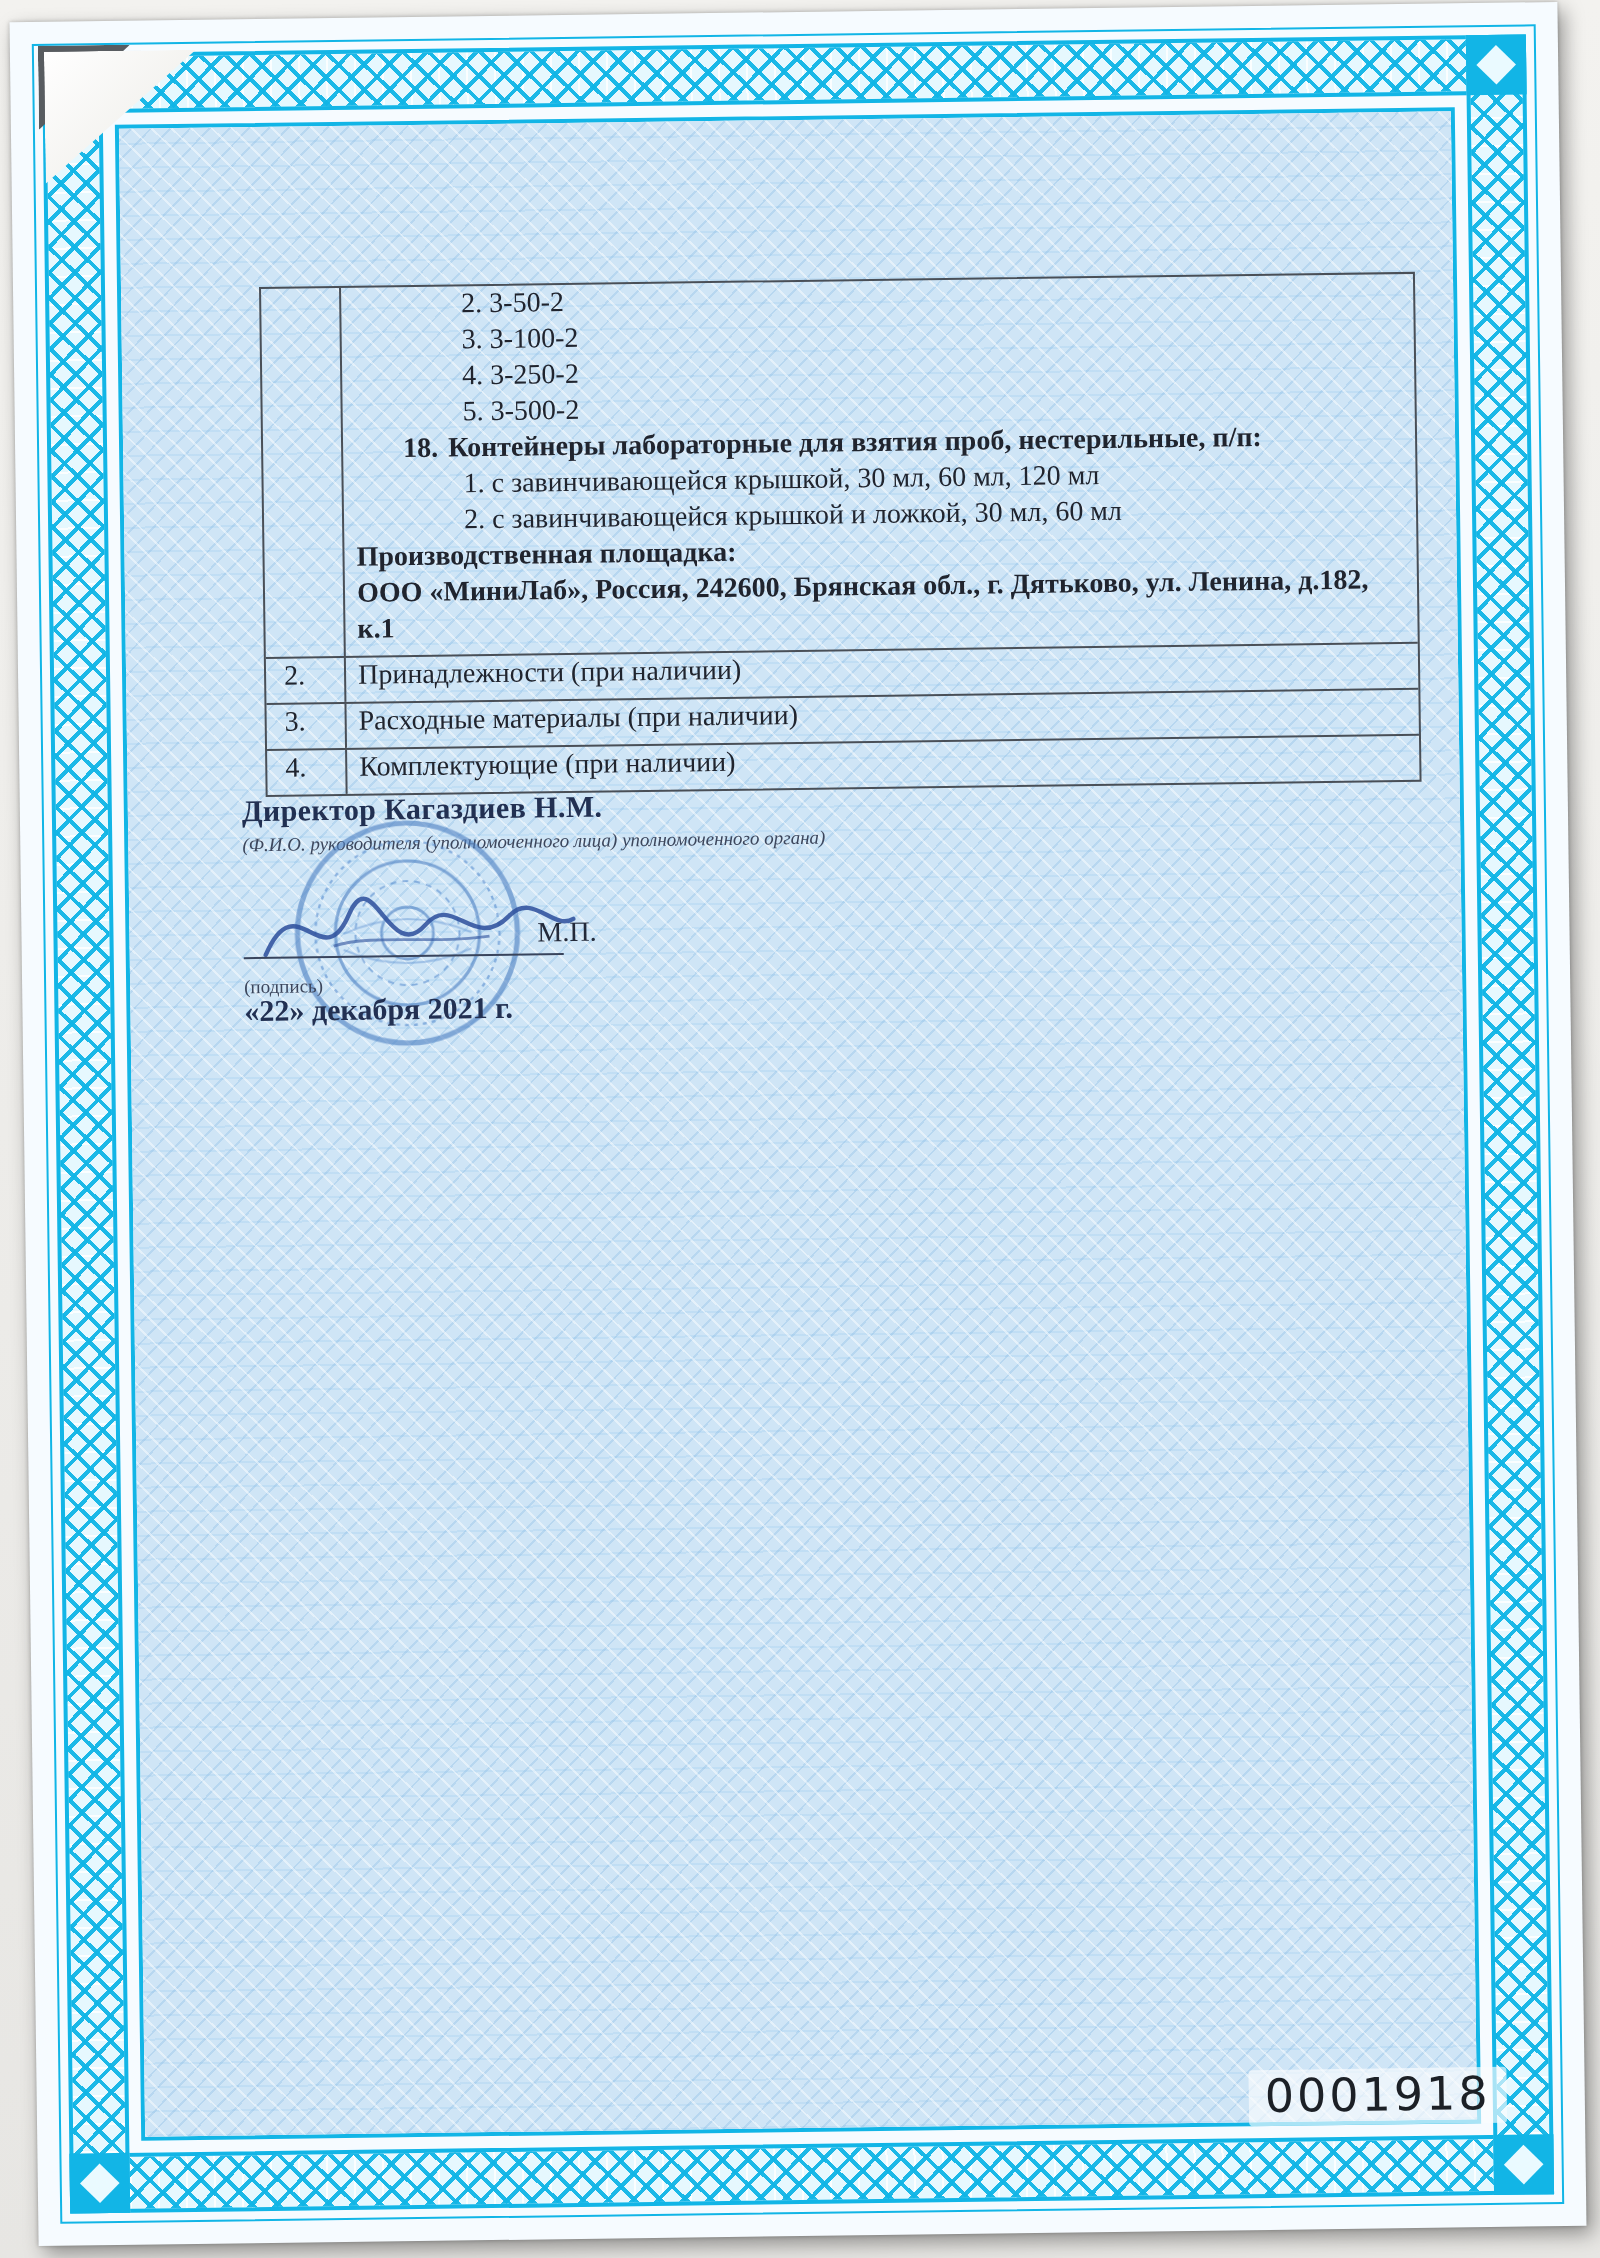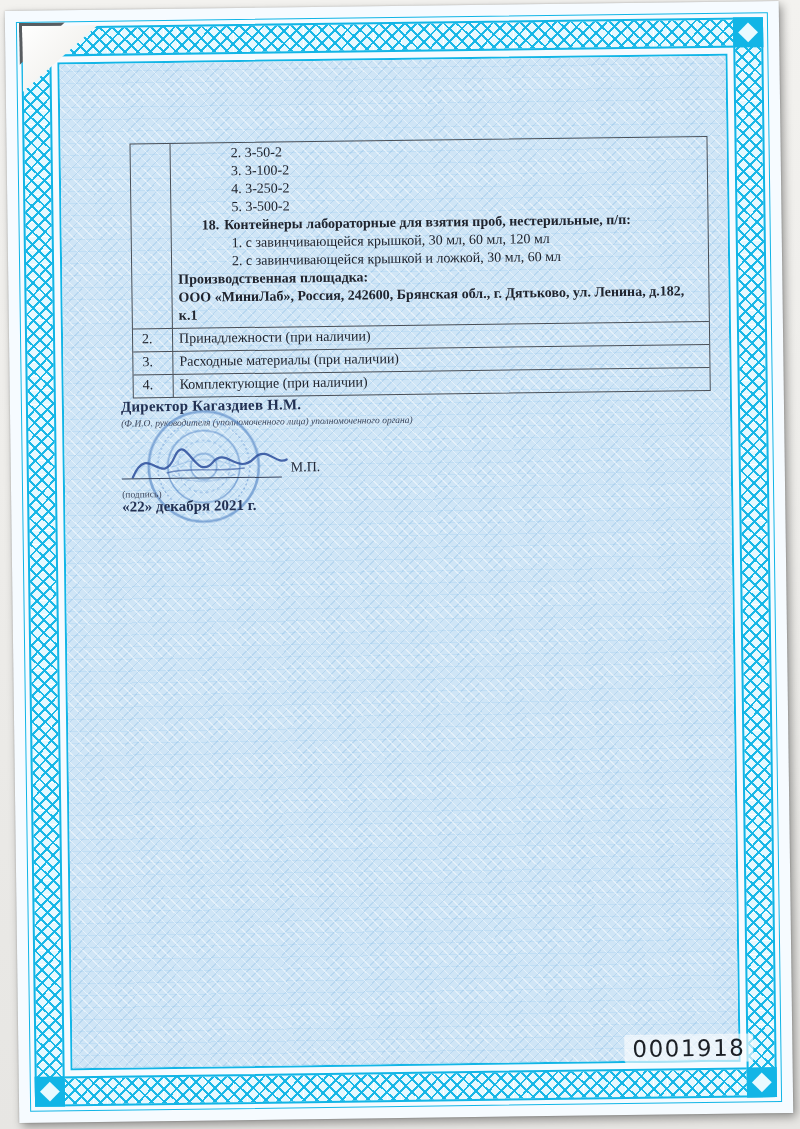--- a/index.html
+++ b/index.html
@@ -92,21 +92,21 @@
   .b { font-weight:bold; }
   .item14 span { font-weight:bold; }
   .item14 .n14 { margin-right:5px; }
 
   
   .director   { position:absolute; left:111px; top:389px; font-weight:bold; font-size:15px; color:#223052; letter-spacing:.2px; }
   .dir-note   { position:absolute; left:111px; top:409px; font-style:italic; font-size:9.5px; color:#3c465c; }
   .stamp-wrap { position:absolute; left:131px; top:398px; width:124px; height:120px; opacity:.62; filter:blur(.3px); }
   .sign-wrap  { position:absolute; left:116px; top:424px; width:165px; height:62px; }
   .sig-line   { position:absolute; left:111px; top:469px; width:160px; border-bottom:1.5px solid #39445c; }
-  .mp         { position:absolute; left:280px; top:452px; font-size:14px; color:#232a3a; }
+  .mp         { position:absolute; left:258px; top:452px; font-size:14px; color:#232a3a; }
   .podpis     { position:absolute; left:111px; top:480px; font-size:9.5px; color:#3c465c; }
   .doc-date   { position:absolute; left:111px; top:489px; font-weight:bold; font-size:15px; color:#223052; }
 
   
   .serial {
     position:absolute; left:606px; top:1032px;
     font-family:"DejaVu Sans", sans-serif;
     font-size:23px; letter-spacing:1.5px; color:#1c2026;
     background:rgba(250,252,254,.65); padding:1px 8px; border-radius:2px;
   }

